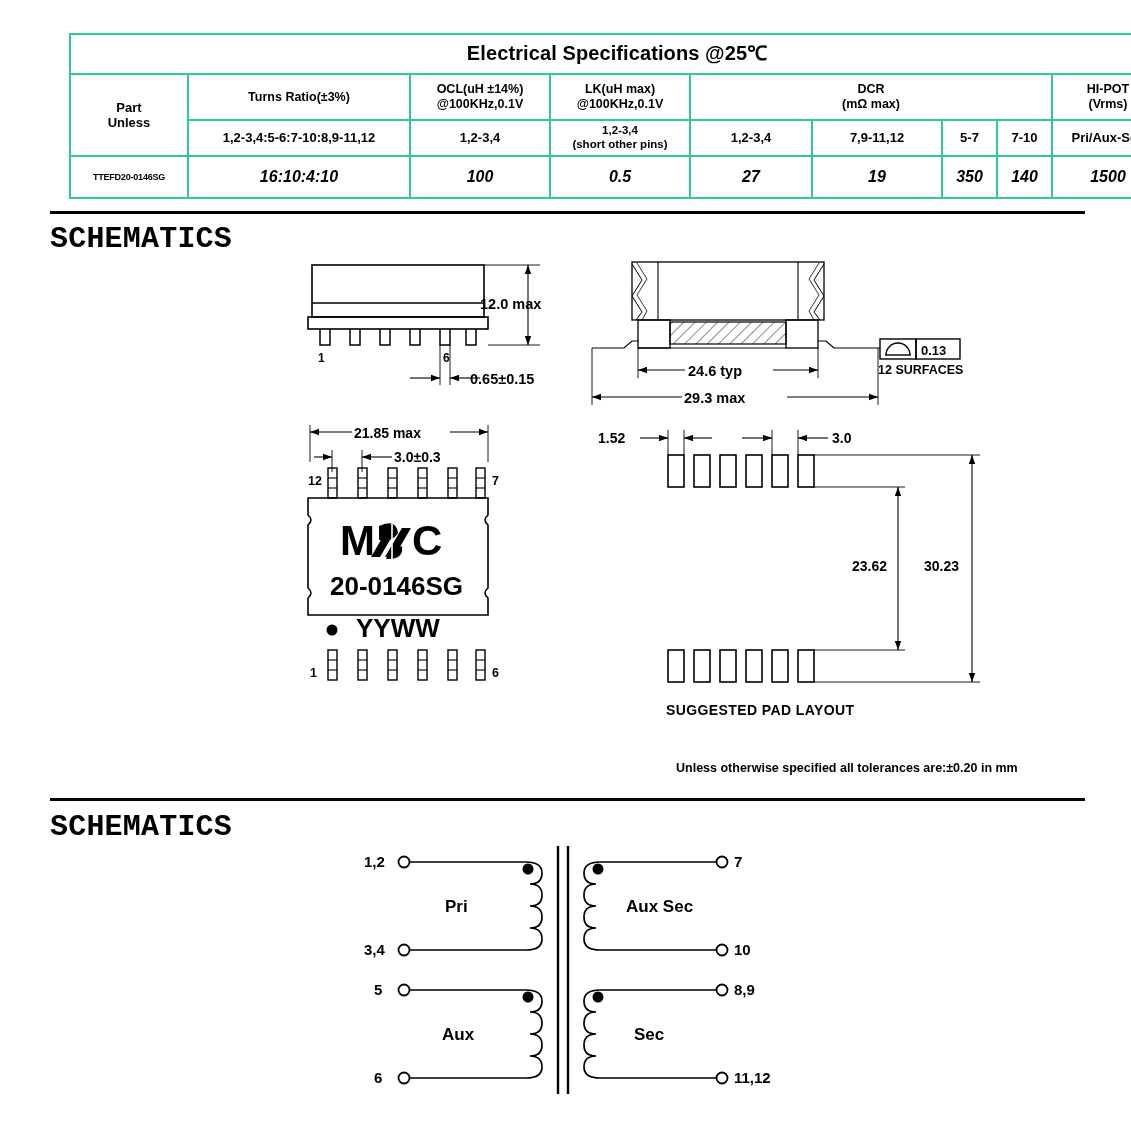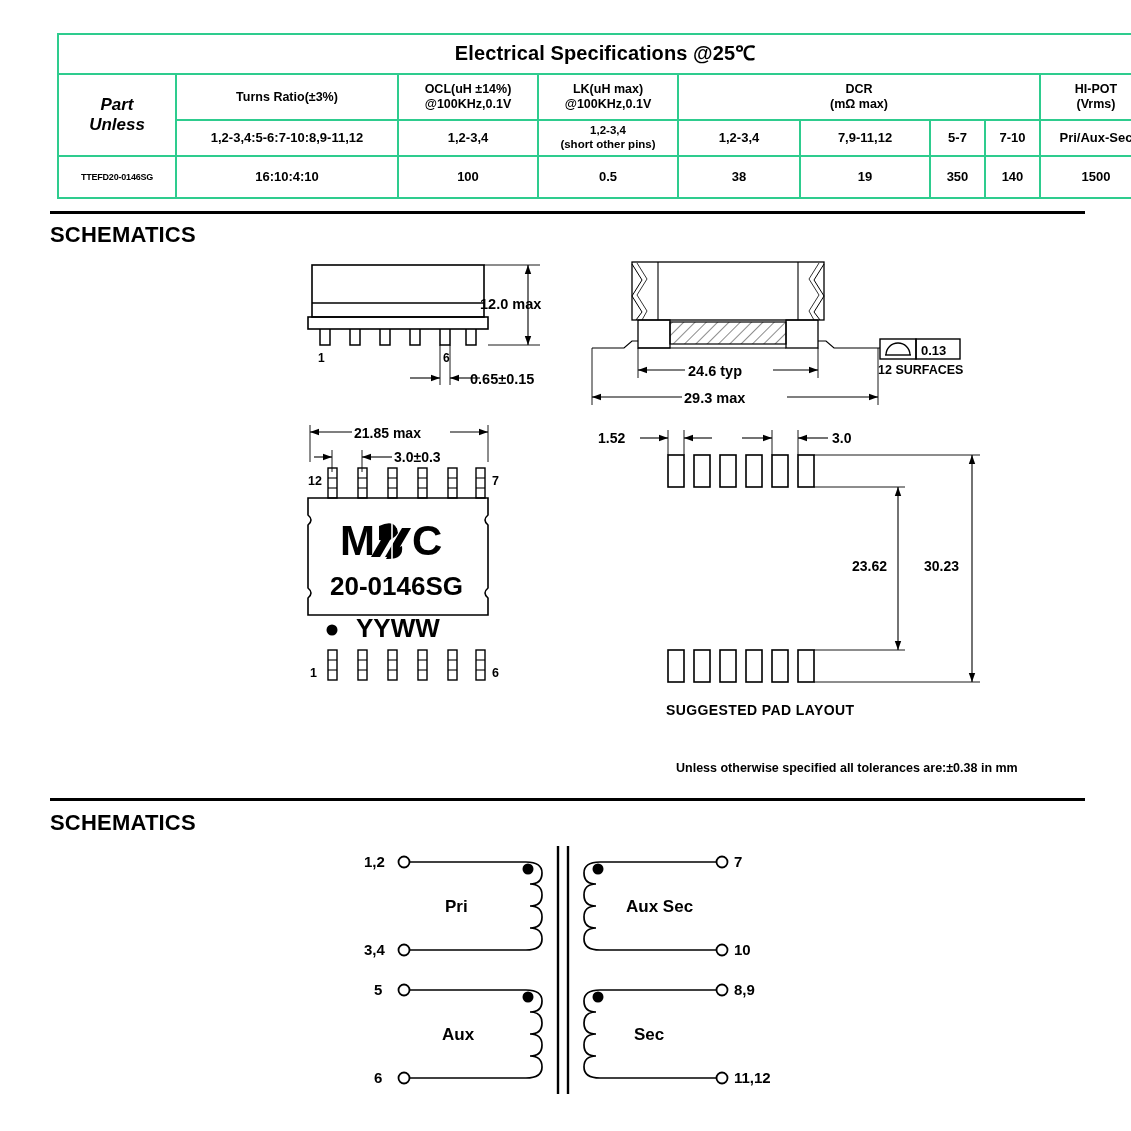--- a/index.html
+++ b/index.html
@@ -12,21 +12,21 @@
     height: 1131px;
     position: relative;
     font-family: "Liberation Sans", sans-serif;
     color: #000000;
     overflow: hidden;
   }
 
   
   .spec-table-wrap {
     position: absolute;
-    left: 57px;
+    left: 69px;
     top: 33px;
     width: 1025px;
   }
   table.spec {
     border-collapse: collapse;
     width: 100%;
     table-layout: fixed;
   }
   table.spec td {
     border: 2px solid #2ecc8e;
@@ -48,47 +48,48 @@
   }
   td.hdr-sub {
     font-size: 13px;
     height: 30px;
   }
   td.hdr-sub-small {
     font-size: 11.5px;
     line-height: 1.15;
   }
   td.part-cell {
-    font-size: 17px;
+    font-size: 13px;
     line-height: 1.25;
-    font-style: italic;
   }
   td.partnum {
     font-size: 9px;
     letter-spacing: -0.2px;
     height: 36px;
   }
   td.val {
-    font-size: 13px;
+    font-size: 16px;
     height: 36px;
+    font-style: italic;
   }
 
   
   .rule {
     position: absolute;
     left: 50px;
     height: 3px;
     background: #000;
   }
   .section-title {
     position: absolute;
-    font-size: 22px;
+    font-size: 30px;
     font-weight: bold;
     letter-spacing: 0.2px;
     color: #000;
+    font-family: Liberation Mono, monospace;
   }
 
   
   .drawing {
     position: absolute;
   }
   .note {
     position: absolute;
     font-size: 12.5px;
     font-weight: bold;
@@ -155,21 +156,21 @@
         <td class="hdr-sub">7,9-11,12</td>
         <td class="hdr-sub">5-7</td>
         <td class="hdr-sub">7-10</td>
         <td class="hdr-sub">Pri/Aux-Sec</td>
       </tr>
       <tr>
         <td class="partnum">TTEFD20-0146SG</td>
         <td class="val">16:10:4:10</td>
         <td class="val">100</td>
         <td class="val">0.5</td>
-        <td class="val">38</td>
+        <td class="val">27</td>
         <td class="val">19</td>
         <td class="val">350</td>
         <td class="val">140</td>
         <td class="val">1500</td>
       </tr>
     </tbody>
   </table>
 </div>
 
 <div class="rule" style="top:211px; width:1035px;"></div>
@@ -404,21 +405,21 @@
     <path d="M692,432 l-3.2,-9 l6.4,0 z" fill="#000"></path>
     <rect x="642" y="305" width="48" height="20" fill="#fff"></rect>
     <text x="644" y="321" font-size="14">30.23</text>
 
     <text x="386" y="465" font-size="14" letter-spacing="0.4">SUGGESTED PAD LAYOUT</text>
   </g>
 
 </svg>
 </div>
 
-<div class="note" style="left:676px; top:761px;">Unless otherwise specified all tolerances are:±0.38 in mm</div>
+<div class="note" style="left:676px; top:761px;">Unless otherwise specified all tolerances are:±0.20 in mm</div>
 
 <div class="rule" style="top:798px; width:1035px;"></div>
 <div class="section-title" style="left:50px; top:810px;">SCHEMATICS</div>
 
 <div class="drawing" style="left:330px; top:842px;">
 <svg width="480" height="256" viewBox="0 0 480 256">
 
   <line x1="228" y1="4" x2="228" y2="252" stroke="#000" stroke-width="2.4"></line>
   <line x1="238" y1="4" x2="238" y2="252" stroke="#000" stroke-width="2.4"></line>
 

